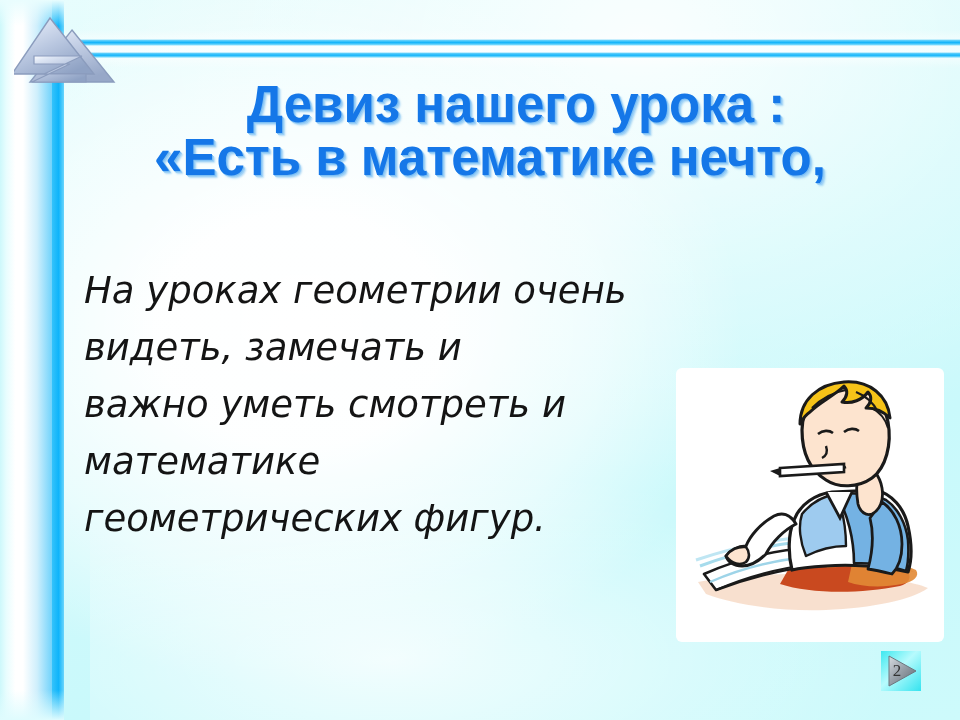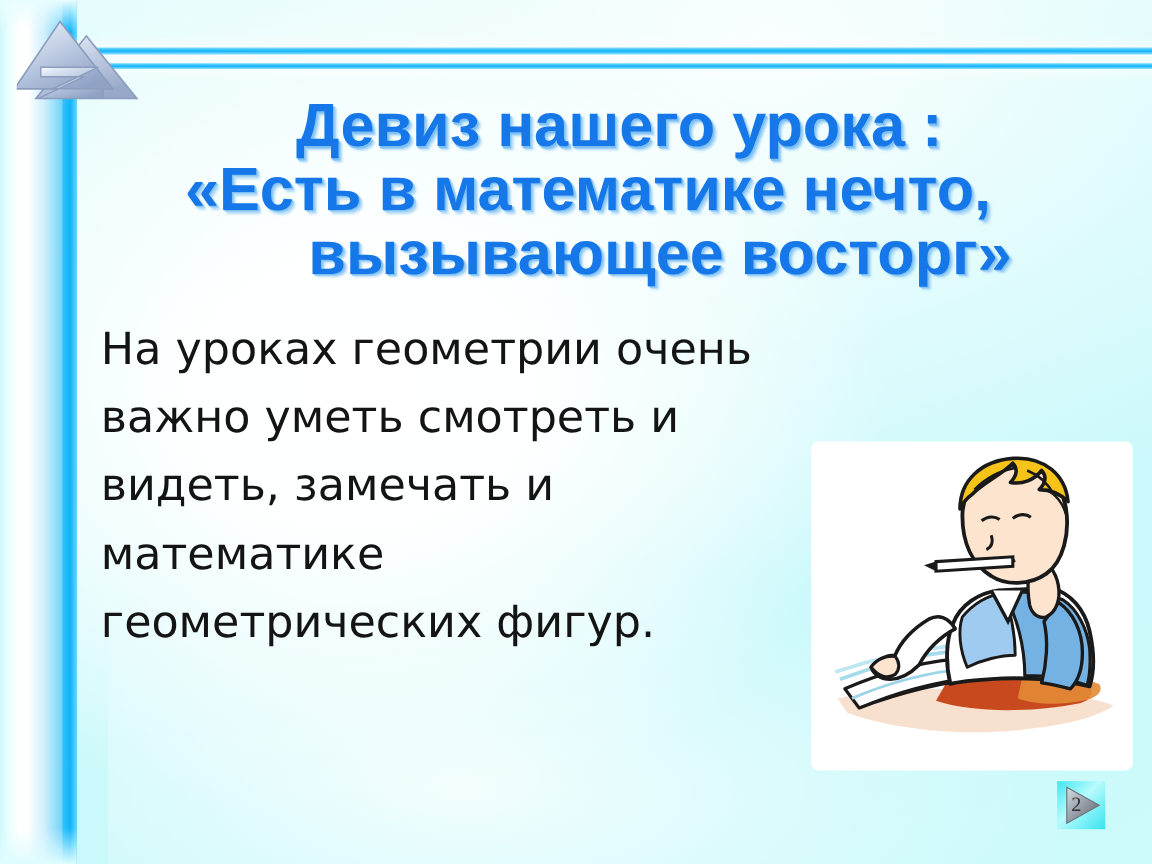--- a/index.html
+++ b/index.html
@@ -132,20 +132,21 @@
 
   
   .body-block {
     position: absolute;
     left: 84px;
     top: 262px;
     width: 640px;
   }
   .body-line {
     font-family: "DejaVu Sans", "Liberation Sans", sans-serif;
+    font-style: italic;
     font-size: 37px;
     line-height: 57px;
     color: #141414;
     white-space: nowrap;
   }
 
   
   .clip-box {
     position: absolute;
     left: 676px; top: 368px;
@@ -211,27 +212,26 @@
       </linearGradient>
     </defs>
     <polygon points="58,18 100,70 16,70" fill="url(#triGrad2)" stroke="#8b9cbd" stroke-width="1.4"></polygon>
     <polygon points="36,6 80,62 -2,62" fill="url(#triGrad)" stroke="#8b9cbd" stroke-width="1.4"></polygon>
     <polygon points="20,44 68,44 30,62 72,62 72,70 18,70 56,52 20,52" fill="url(#triGrad)" stroke="#8b9cbd" stroke-width="1.2"></polygon>
   </svg>
 
   <div class="title-block">
     <div class="title-line l1">Девиз нашего урока :</div>
     <div class="title-line l2">«Есть в математике нечто,</div>
-    <div class="title-line l3">вызывающее восторг»</div>
   </div>
 
   <div class="body-block">
     <div class="body-line">На уроках геометрии очень</div>
+    <div class="body-line">видеть, замечать и</div>
     <div class="body-line">важно уметь смотреть и</div>
-    <div class="body-line">видеть, замечать и</div>
     <div class="body-line">математике</div>
     <div class="body-line">геометрических фигур.</div>
   </div>
 
   <div class="clip-box"></div>
   <svg class="clip-art" viewBox="0 0 268 274">
 
     <path d="M22 214 C60 206 120 204 180 208 C212 210 238 214 252 220 C236 232 196 240 150 242
              C104 244 56 236 30 226 Z" fill="#f2c6a8" opacity="0.55"></path>
     <path d="M112 202 C150 196 196 196 232 204 C236 210 232 216 224 218

